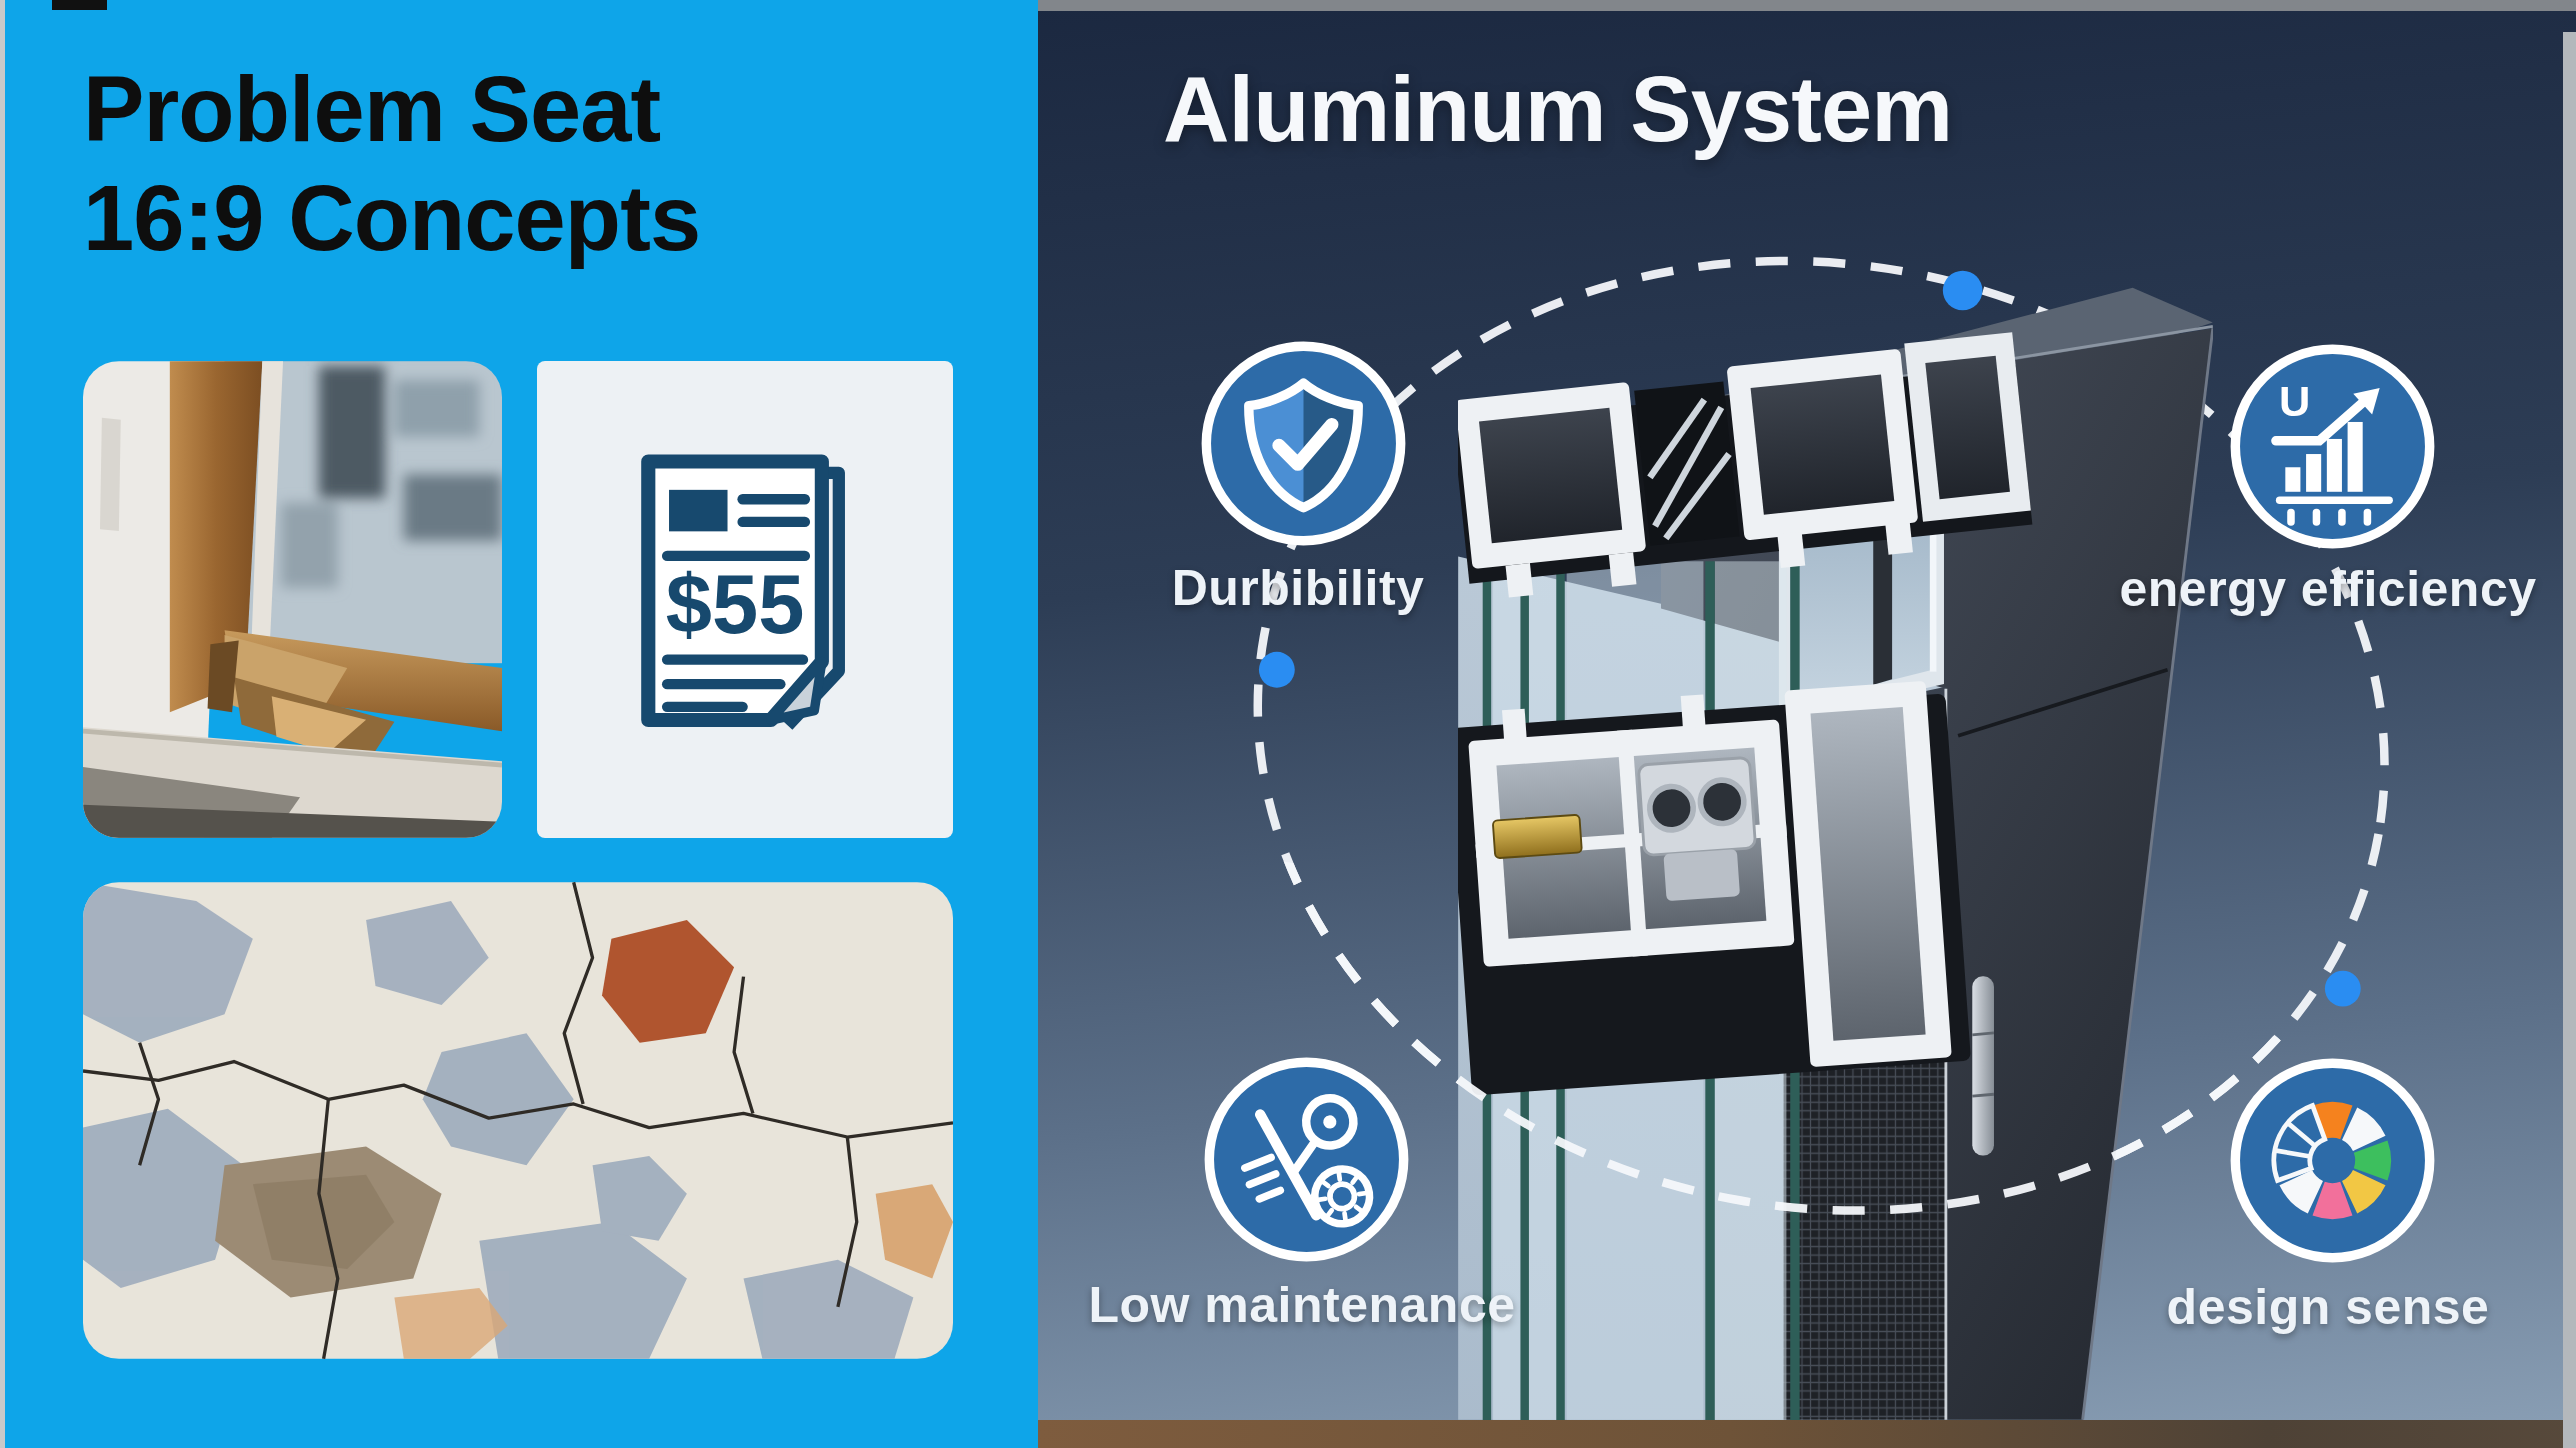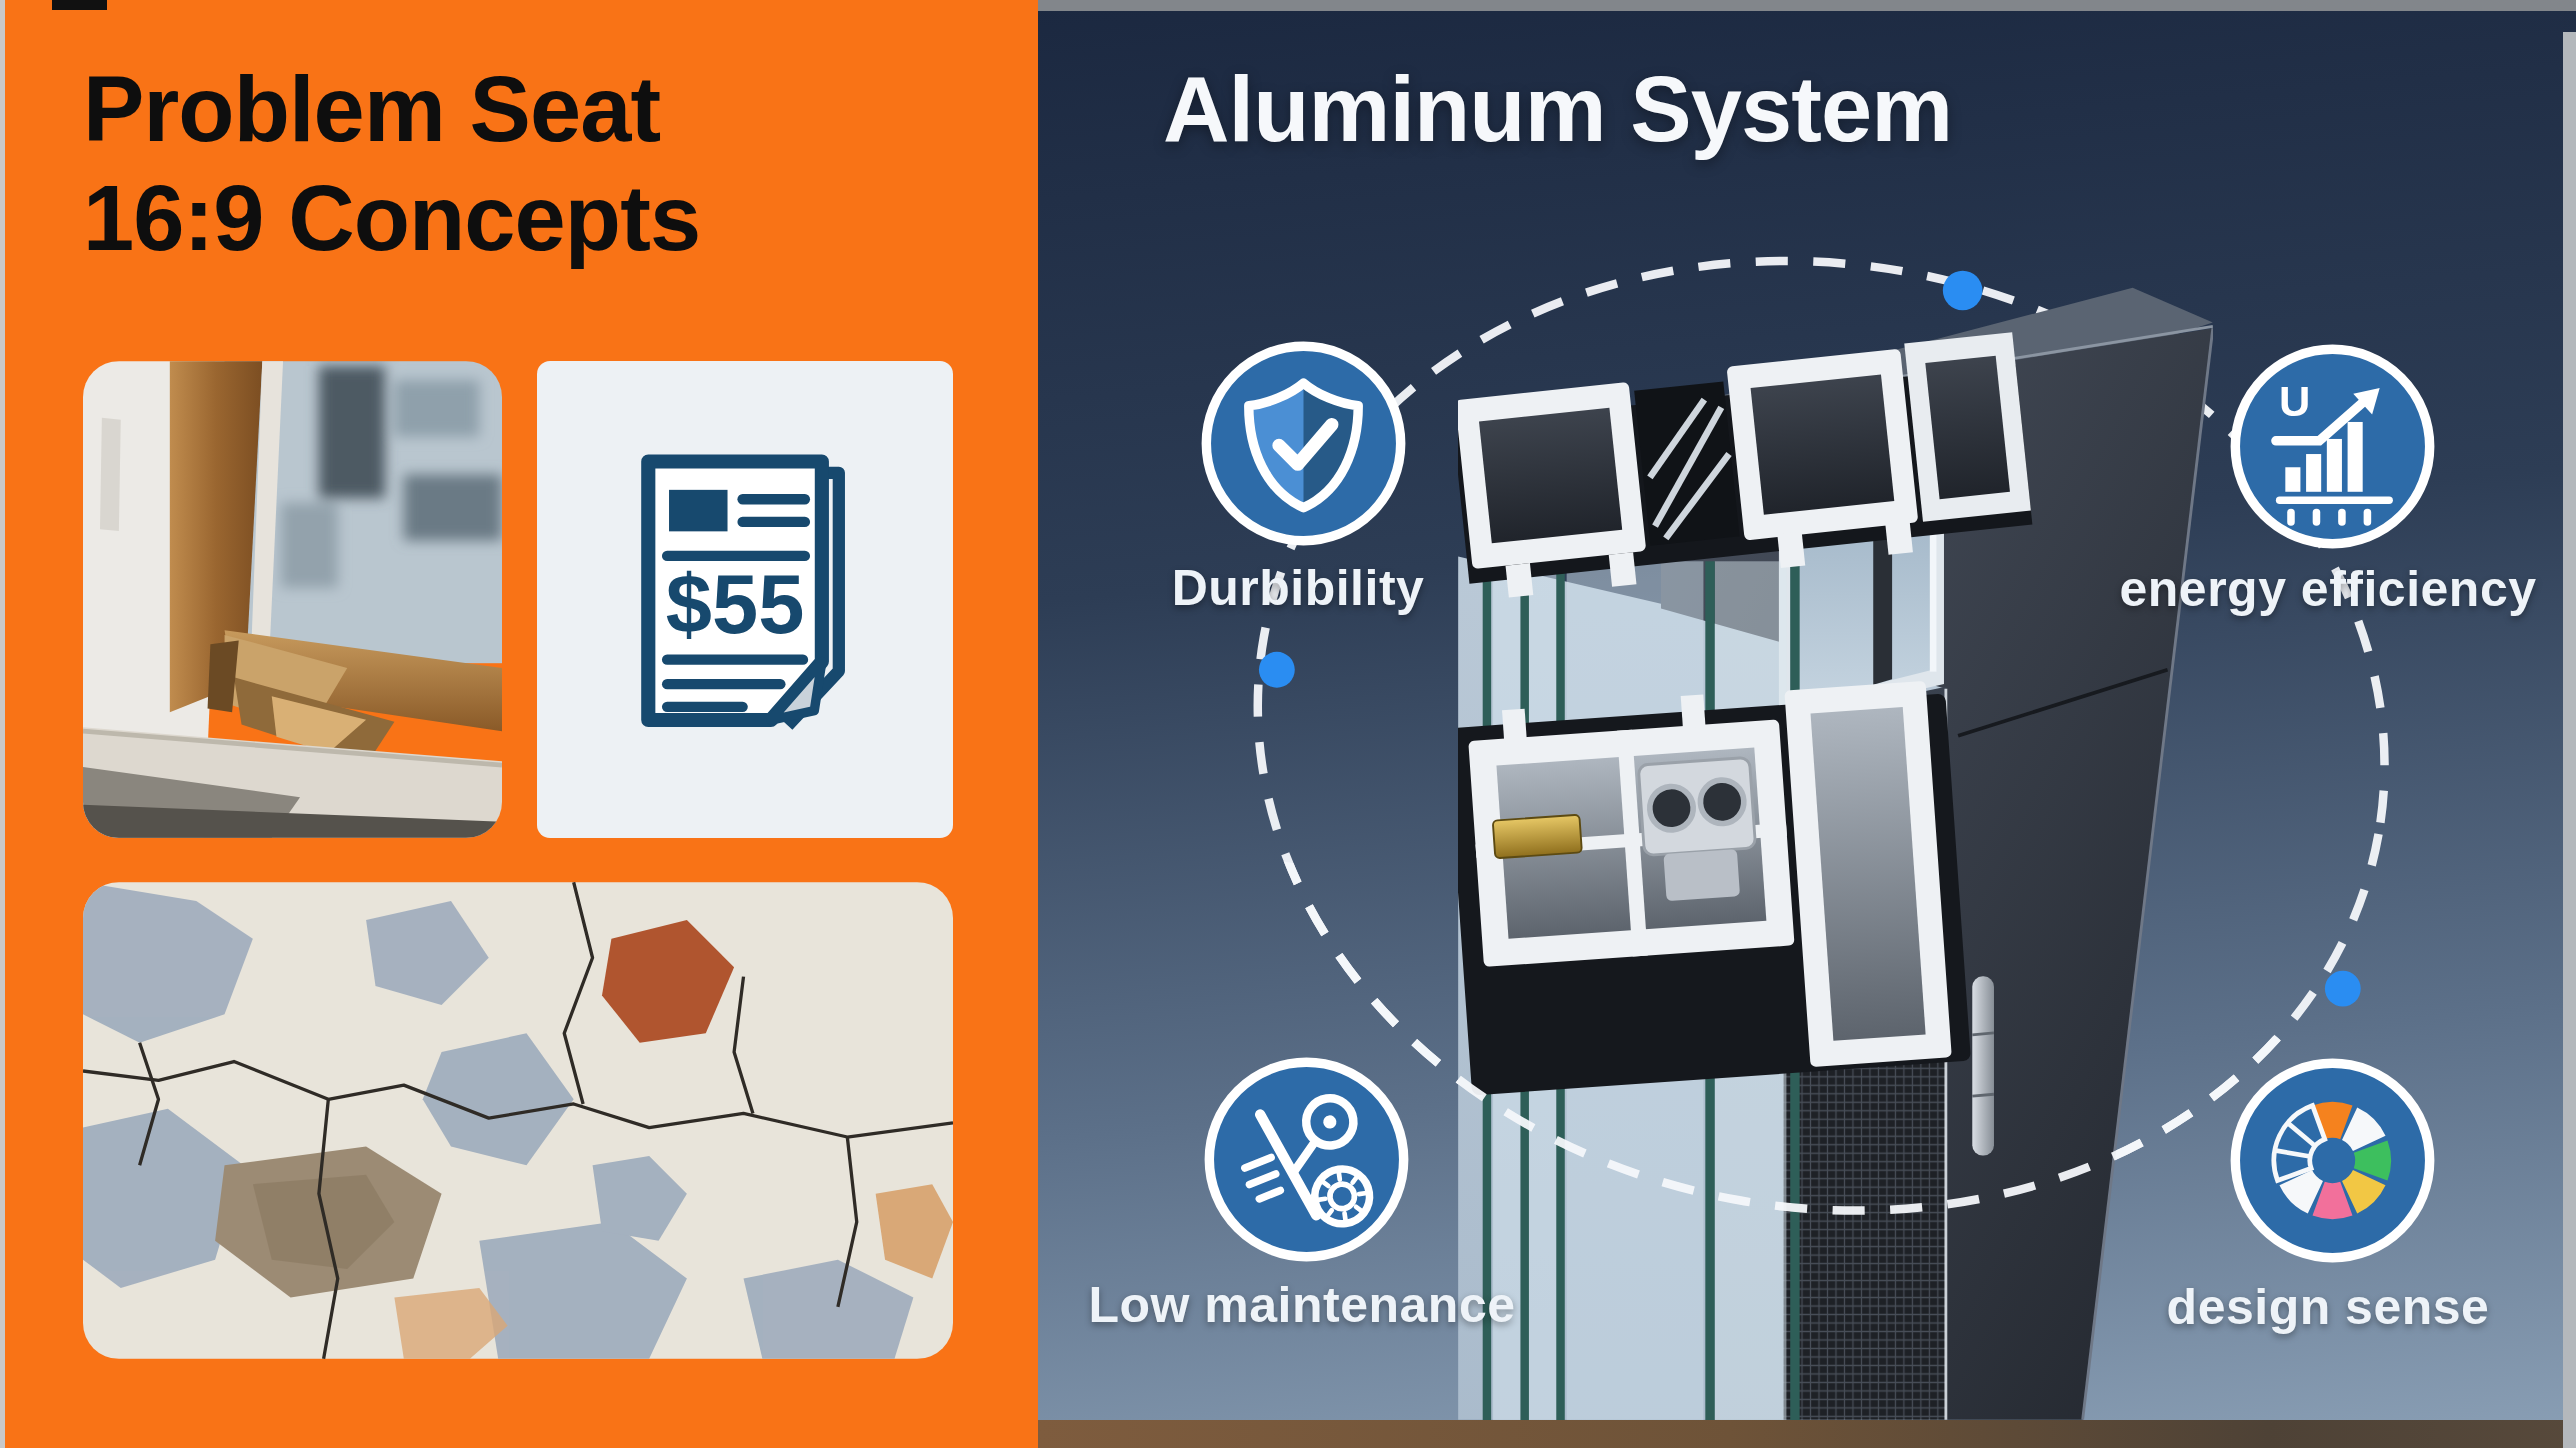--- a/index.html
+++ b/index.html
@@ -1,29 +1,29 @@
 <!DOCTYPE html>
 <html style="font-size:15px"><head>
 <meta charset="utf-8">
 <style>
   html,body{margin:0;padding:0;background:#222;}
   .slide{
     position:relative;width:2576px;height:1448px;overflow:hidden;
     font-family:"Liberation Sans",sans-serif;background:#ffffff;
   }
   
-  .left-panel{position:absolute;left:0;top:0;width:1038px;height:1448px;background:#f97316;}
+  .left-panel{position:absolute;left:0;top:0;width:1038px;height:1448px;background:#0ea5e9;}
   .left-title{
     position:absolute;left:83px;top:55px;width:925px;
     font-size:92px;font-weight:800;color:#0e0e0e;line-height:1.18;letter-spacing:-0.9px;
   }
   .photo-card{position:absolute;border-radius:36px;overflow:hidden;}
   .photo-card svg{display:block;}
   .card-window{left:83px;top:361px;width:419px;height:477px;}
-  .card-cost{left:537px;top:361px;width:416px;height:477px;background:#edf1f4;border-radius:13px;}
+  .card-cost{left:537px;top:361px;width:416px;height:477px;background:#edf1f4;border-radius:8px;}
   .card-cost svg{position:absolute;left:66px;top:74px;}
   .card-paint{left:83px;top:882px;width:870px;height:477px;}
   .corner-notch{position:absolute;left:52px;top:0;width:55px;height:10.4px;background:#111;}
   .left-edge{position:absolute;left:0;top:0;width:4.7px;height:1448px;background:#c9c9c9;}
   
   .right-panel{
     position:absolute;left:1038px;top:0;width:1538px;height:1448px;
     background:linear-gradient(175deg,#1b2840 0%,#2d3d55 38%,#5c7089 72%,#8ba0b6 100%);
   }
   .right-top-strip{position:absolute;left:0;top:0;width:1538px;height:11.3px;background:#82868b;}

